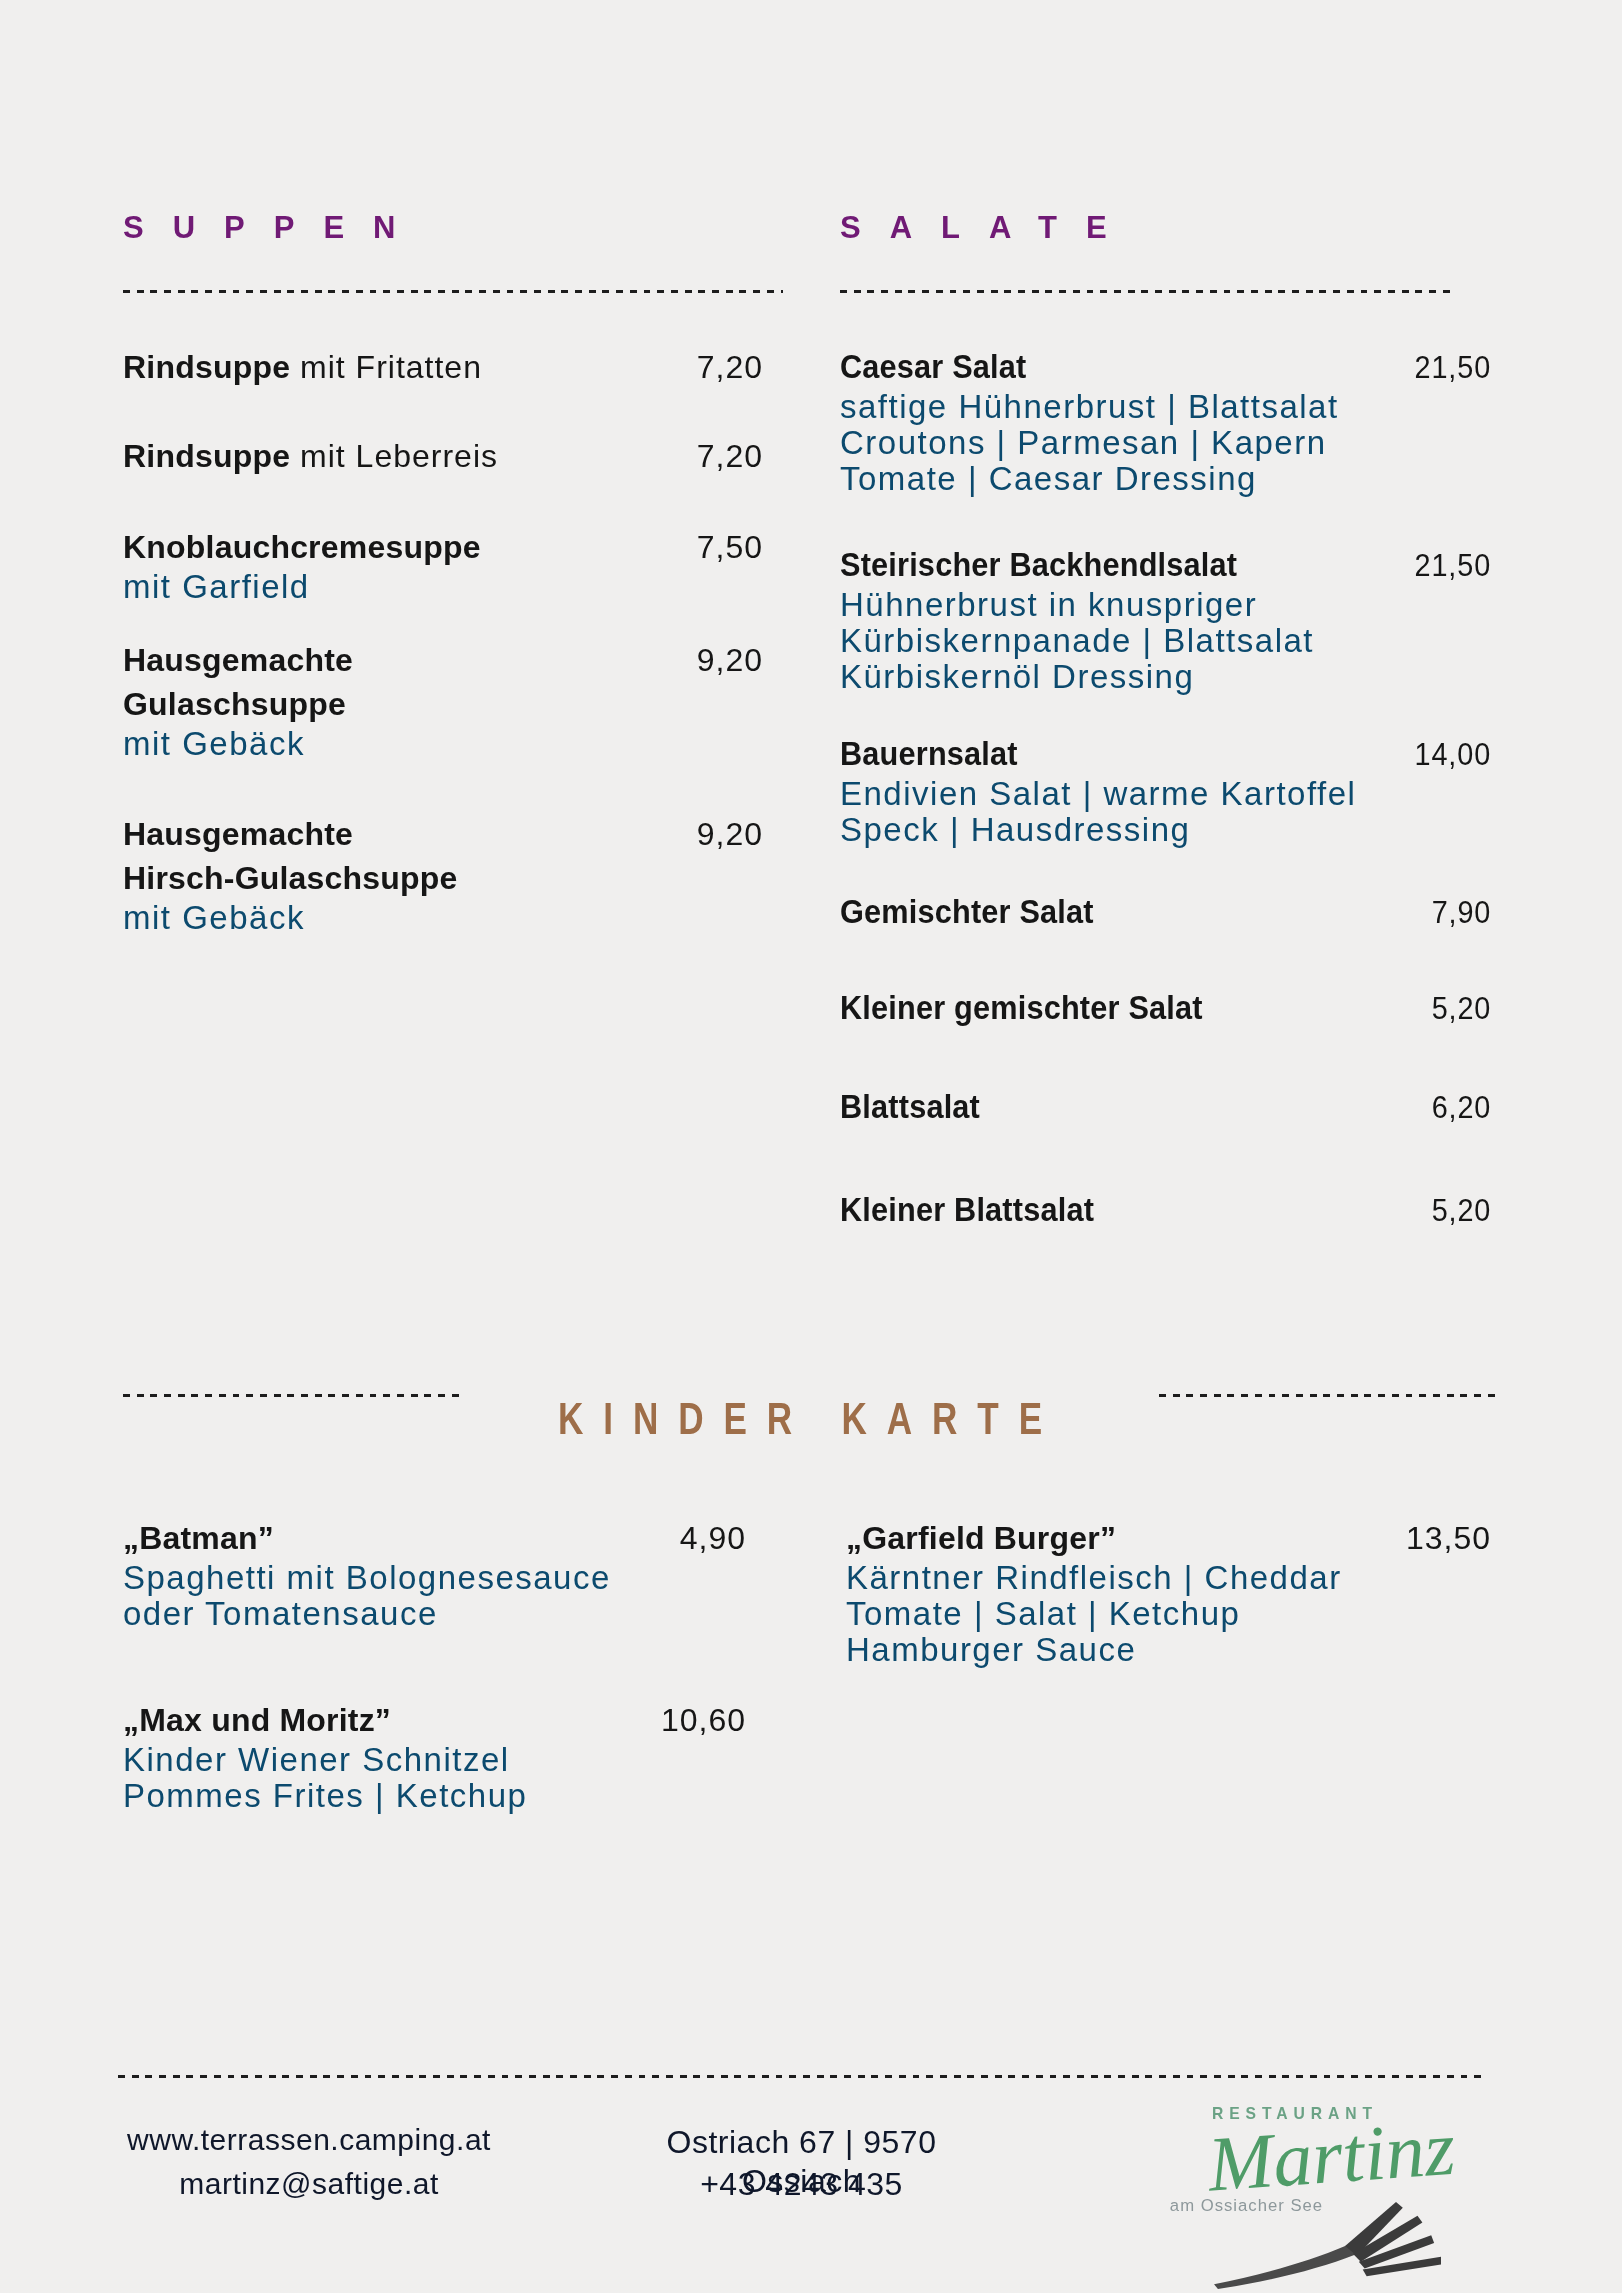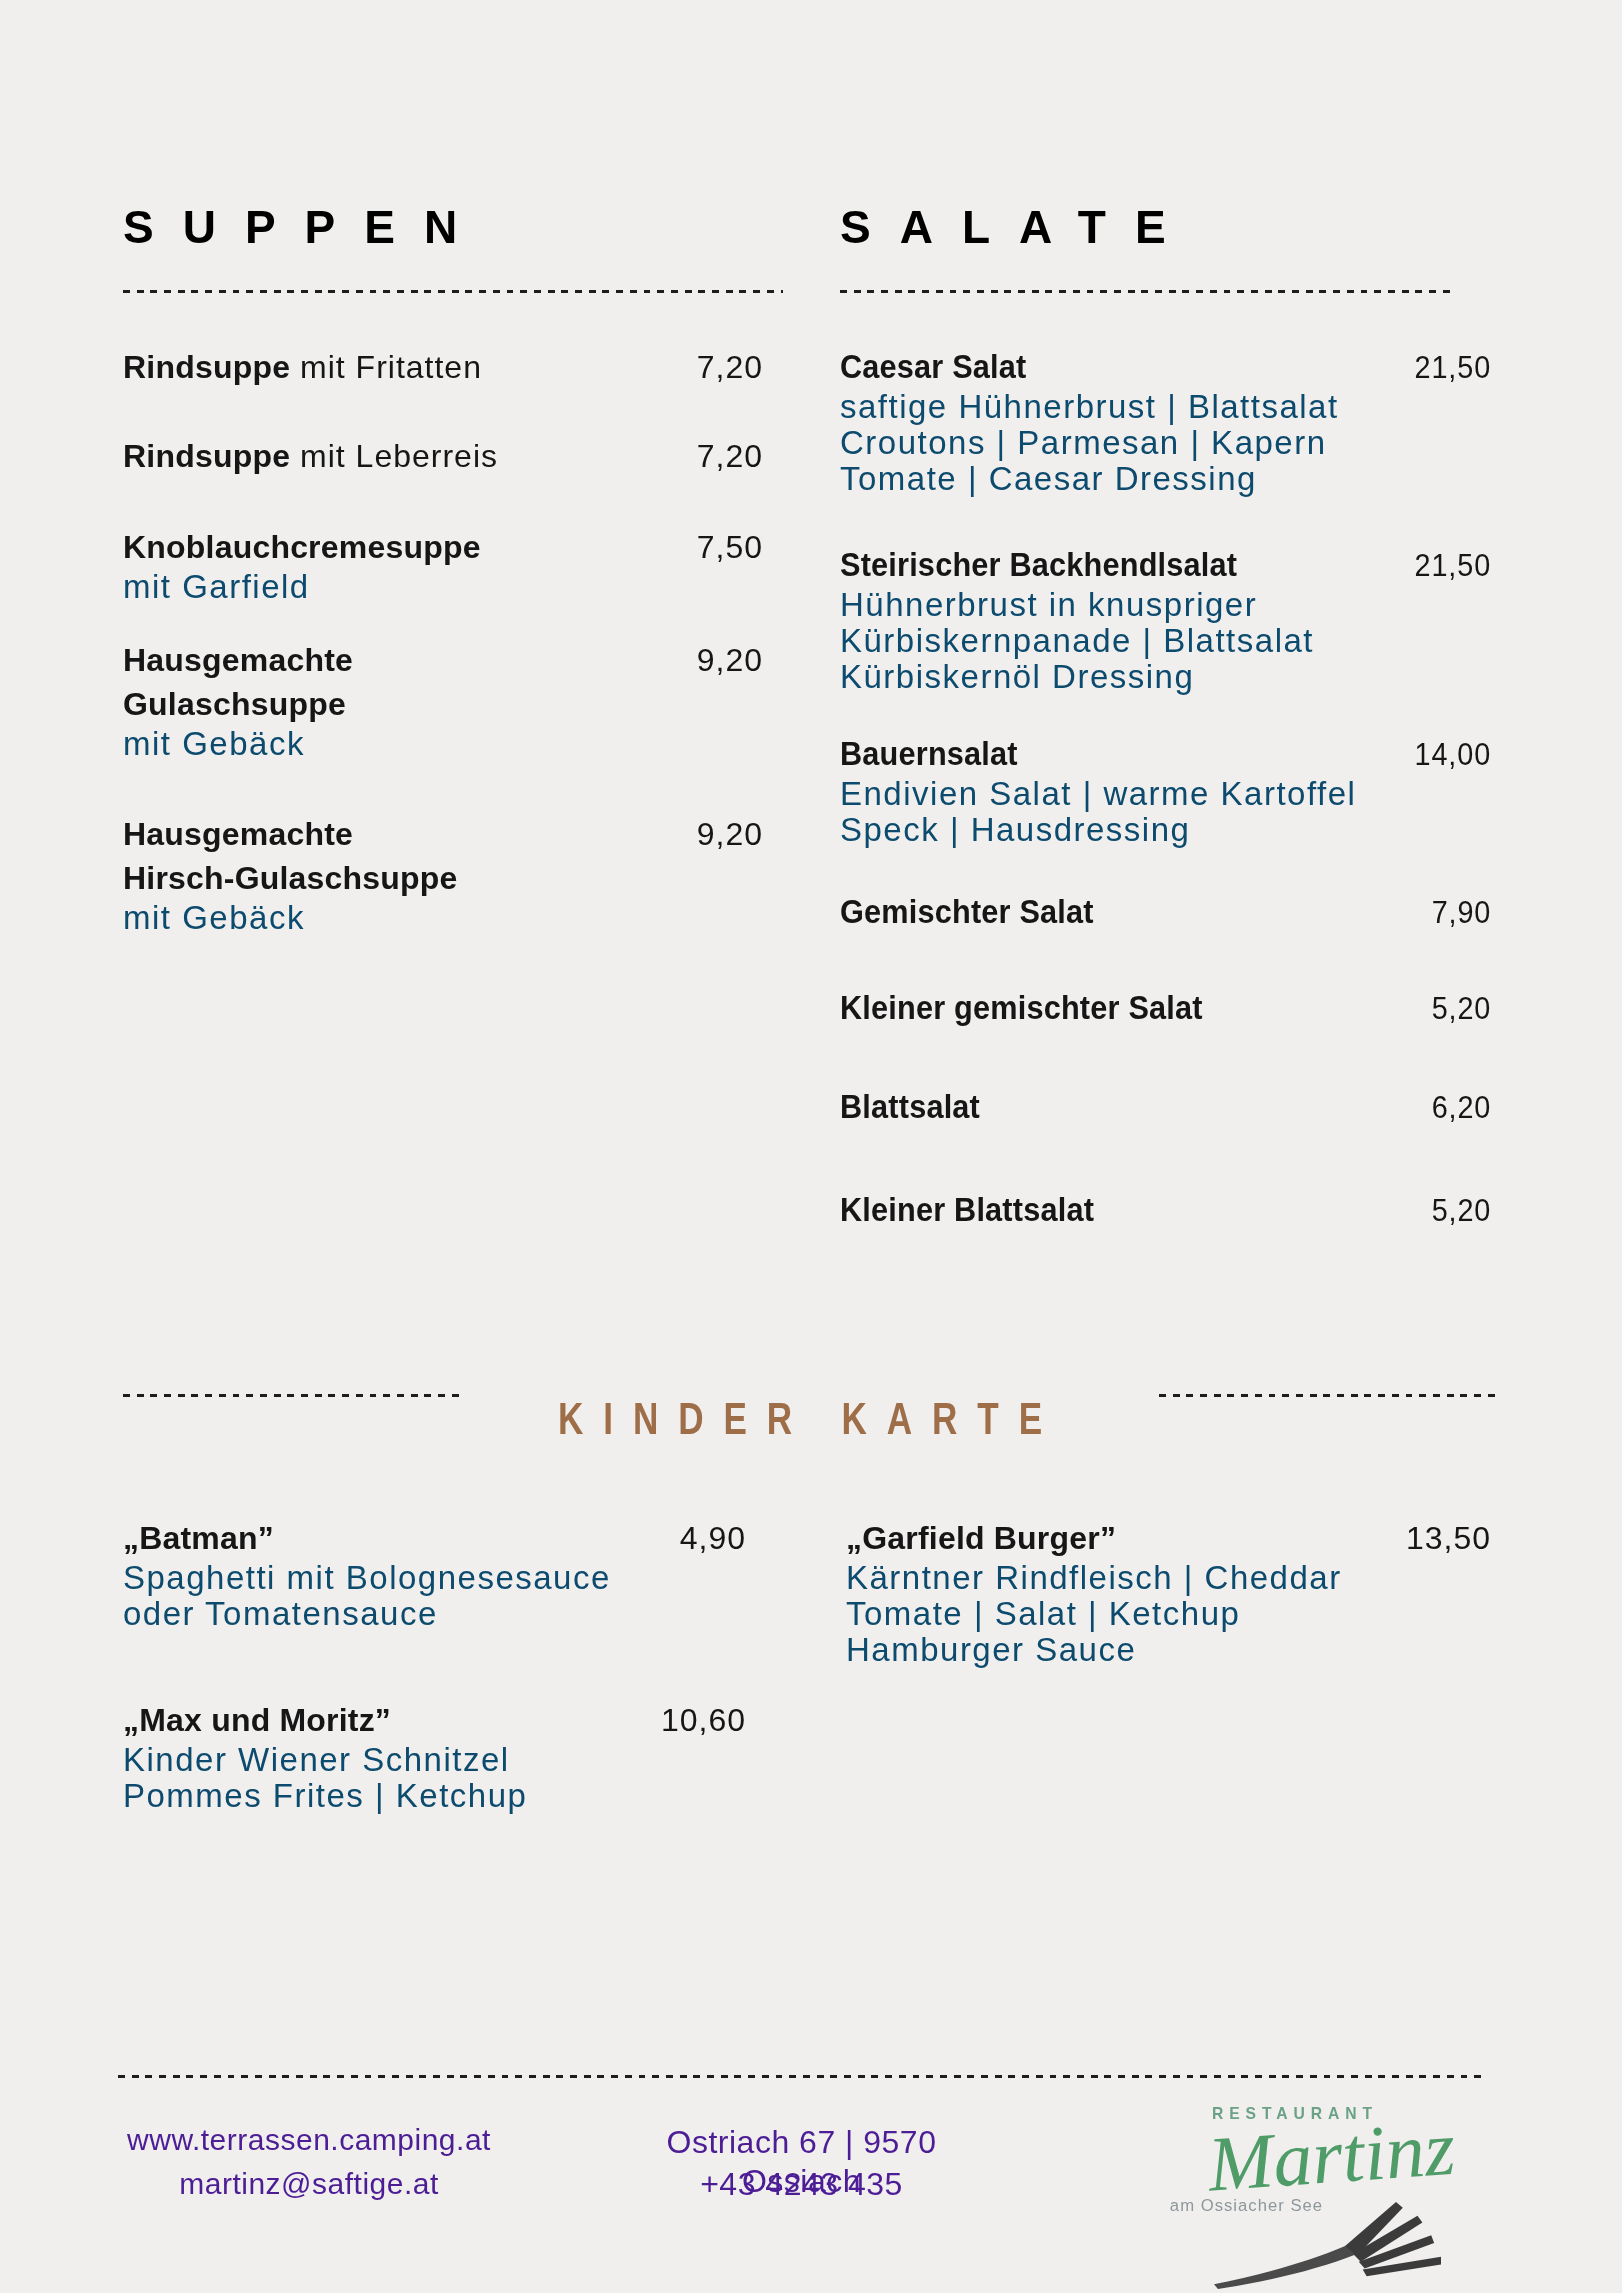--- a/index.html
+++ b/index.html
@@ -2,22 +2,22 @@
 <html><head>
 <meta charset="utf-8">
 <style>
   html,body{margin:0;padding:0;background:#e4e3e1;}
   .page{
     position:relative;width:1622px;height:2294px;margin:0 auto;
     background:#f0efee;color:#161616;overflow:hidden;
     font-family:"Liberation Sans","DejaVu Sans",sans-serif;
   }
   .sec-head{
-    margin:0 0 39px 0;font-size:46px;line-height:47px;font-weight:700;
-    letter-spacing:29px;color:#000000;white-space:nowrap;
+    margin:0 0 39px 0;font-size:31px;line-height:47px;font-weight:700;
+    letter-spacing:29px;color:#701a75;white-space:nowrap;
   }
   .rule{
     height:2.9px;
     background:repeating-linear-gradient(90deg,#1d1d1d 0 6.9px,transparent 6.9px 13.7px);
   }
   .col{position:absolute;}
   #suppen{left:123px;top:204px;width:660px;}
   #salate{left:840px;top:204px;width:615px;}
   .items{margin-top:52px;}
   .item{position:relative;}
@@ -53,21 +53,21 @@
   .kinder-title{
     font-size:45px;line-height:49px;font-weight:700;letter-spacing:25.5px;
     color:#9e6e49;white-space:nowrap;transform:scaleX(.78);
   }
   #kinder-left{left:123px;top:1516px;width:623px;}
   #kinder-right{left:846px;top:1516px;width:645px;}
   #kinder-left .i0{margin-bottom:66px;}
   
   .footer-rule{position:absolute;left:118px;top:2075px;width:1364px;}
   .f-text{position:absolute;text-align:center;font-size:30px;line-height:39px;
-    font-weight:400;color:#4c1d95;letter-spacing:0.5px;}
+    font-weight:400;color:#0f172a;letter-spacing:0.5px;}
   #f-web{left:118px;top:2120px;width:382px;}
   #f-mail{left:118px;top:2164px;width:382px;}
   #f-addr{left:608px;top:2123px;width:387px;font-size:32px;}
   #f-phone{left:608px;top:2165px;width:387px;font-size:32px;}
   
   .logo-kicker{position:absolute;left:1212px;top:2105px;width:157px;text-align:center;
     font-size:15.7px;font-weight:600;letter-spacing:5.9px;color:#6ba285;}
   .logo-name{position:absolute;left:1208px;top:2113px;width:225px;text-align:center;
     font-family:"Liberation Serif","DejaVu Serif",serif;font-style:italic;
     font-size:78px;line-height:88px;font-weight:400;color:#4f9c68;

